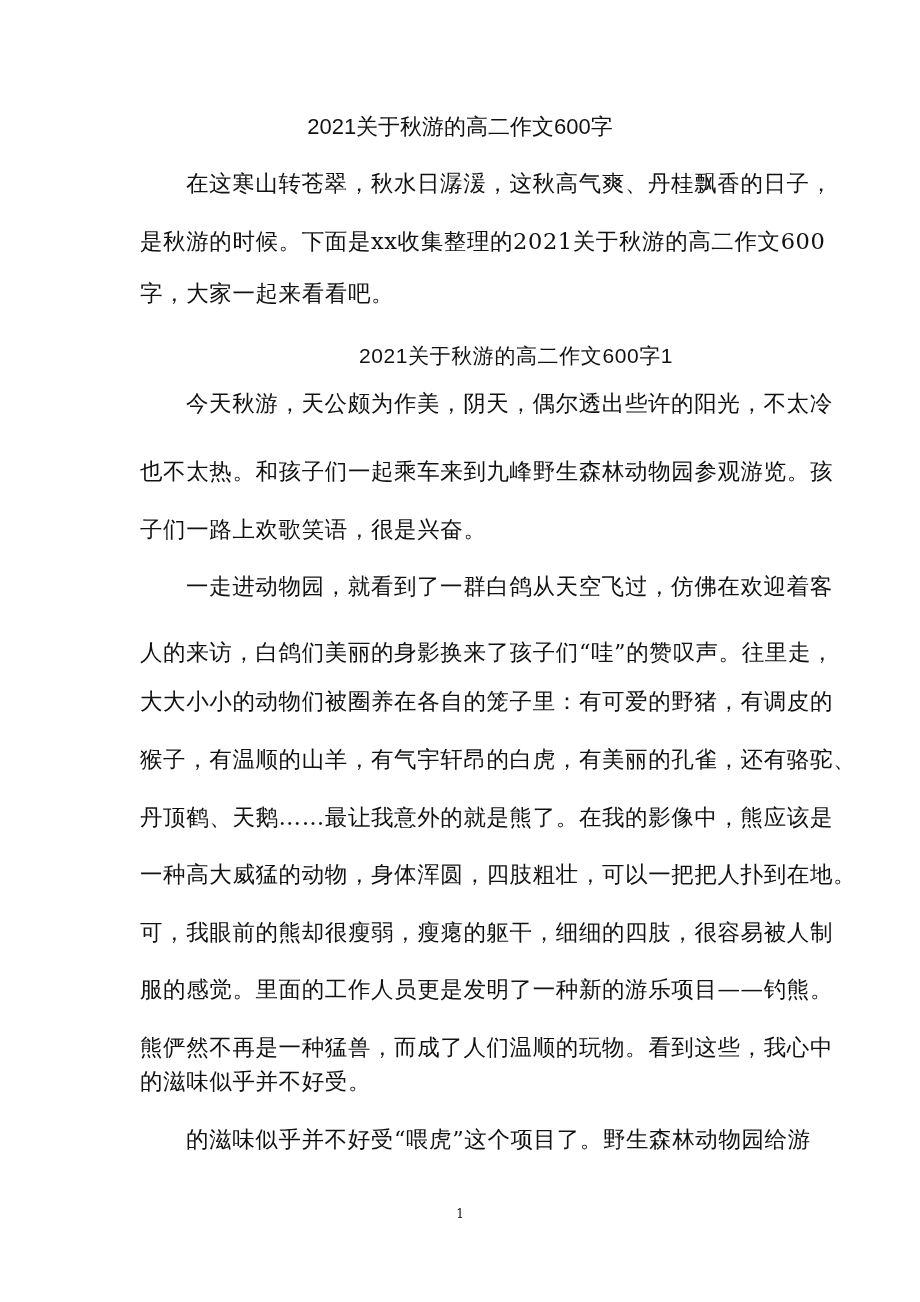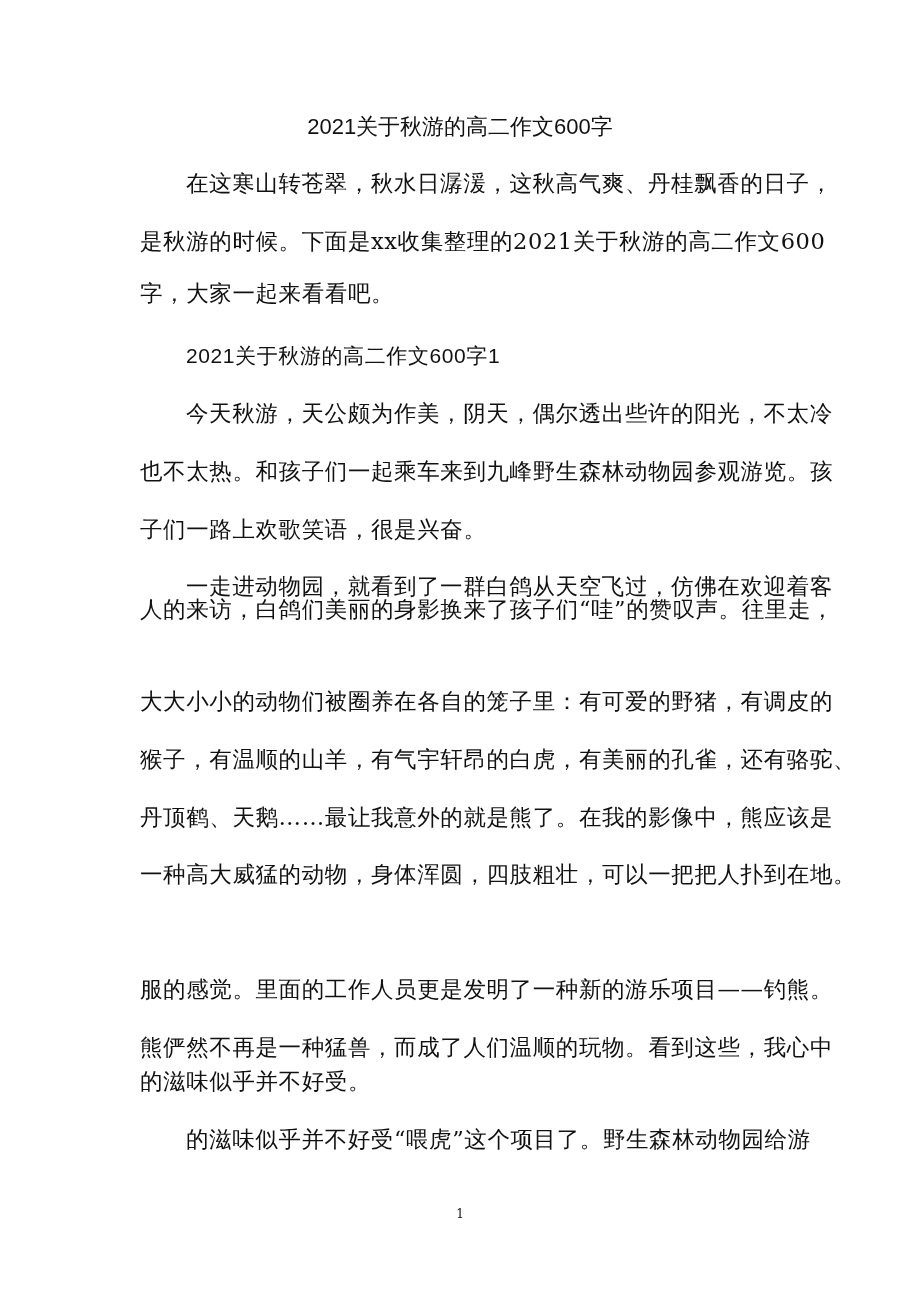--- a/index.html
+++ b/index.html
@@ -3,49 +3,50 @@
 <meta charset="utf-8">
 <style>
   html, body { margin: 0; padding: 0; background: #ffffff; }
   body { width: 920px; height: 1302px; position: relative; overflow: hidden;
          font-family: "DejaVu Serif", "Liberation Serif", serif; color: #111111; }
   .page { position: absolute; left: 0; top: 0; width: 920px; height: 984px; background: #ffffff; }
   .title { position: absolute; left: 0; width: 920px; top: 112px; text-align: center;
            font-size: 22px; line-height: 30px; font-family: "Liberation Sans", "DejaVu Sans", sans-serif; }
   .line { position: absolute; left: 140px; width: 660px; font-size: 22.5px; line-height: 30px;
           white-space: nowrap; letter-spacing: 0.6px; }
-  .line.indent { left: 186px; }
+  .line.indent { left: 186px; text-align: center; }
   .line.just { text-align-last: justify; text-align: justify; width: 652px; }
   .line.indent.just { width: 606px; }
   .subhead { font-family: "Liberation Sans", "DejaVu Sans", sans-serif; font-size: 21px; }
   .pagenum { position: absolute; left: 0; width: 920px; top: 1206px; text-align: center;
              font-size: 12px; line-height: 16px; }
 </style>
 </head>
 <body>
 
 <div class="page">
   <div class="title">2021关于秋游的高二作文600字</div>
 
   <div class="line indent just" style="top:168px">在这寒山转苍翠，秋水日潺湲，这秋高气爽、丹桂飘香的日子，</div>
   <div class="line just" style="top:226px">是秋游的时候。下面是xx收集整理的2021关于秋游的高二作文600</div>
   <div class="line" style="top:278px">字，大家一起来看看吧。</div>
 
   <div class="line indent subhead" style="top:341px">2021关于秋游的高二作文600字1</div>
 
-  <div class="line indent just" style="top:398px">今天秋游，天公颇为作美，阴天，偶尔透出些许的阳光，不太冷</div>
+  <div class="line indent just" style="top:388px">今天秋游，天公颇为作美，阴天，偶尔透出些许的阳光，不太冷</div>
   <div class="line" style="top:514px">子们一路上欢歌笑语，很是兴奋。</div>
   <div class="line just" style="top:456px">也不太热。和孩子们一起乘车来到九峰野生森林动物园参观游览。孩</div>
 
   <div class="line indent just" style="top:571px">一走进动物园，就看到了一群白鸽从天空飞过，仿佛在欢迎着客</div>
-  <div class="line just" style="top:594px">人的来访，白鸽们美丽的身影换来了孩子们“哇”的赞叹声。往里走，</div>
+  <div class="line just" style="top:637px">人的来访，白鸽们美丽的身影换来了孩子们“哇”的赞叹声。往里走，</div>
   <div class="line just" style="top:744px">猴子，有温顺的山羊，有气宇轩昂的白虎，有美丽的孔雀，还有骆驼、</div>
   <div class="line just" style="top:686px">大大小小的动物们被圈养在各自的笼子里：有可爱的野猪，有调皮的</div>
   <div class="line just" style="top:802px">丹顶鹤、天鹅……最让我意外的就是熊了。在我的影像中，熊应该是</div>
   <div class="line just" style="top:859px">一种高大威猛的动物，身体浑圆，四肢粗壮，可以一把把人扑到在地。</div>
+  <div class="line just" style="top:917px">可，我眼前的熊却很瘦弱，瘦瘪的躯干，细细的四肢，很容易被人制</div>
   <div class="line just" style="top:974px">服的感觉。里面的工作人员更是发明了一种新的游乐项目——钓熊。</div>
   <div class="line just" style="top:1032px">熊俨然不再是一种猛兽，而成了人们温顺的玩物。看到这些，我心中</div>
   <div class="line" style="top:1066px">的滋味似乎并不好受。</div>
 
   <div class="line indent just" style="top:1124px">的滋味似乎并不好受“喂虎”这个项目了。野生森林动物园给游</div>
 
   <div class="pagenum">1</div>
 </div>
 
 </body></html>

